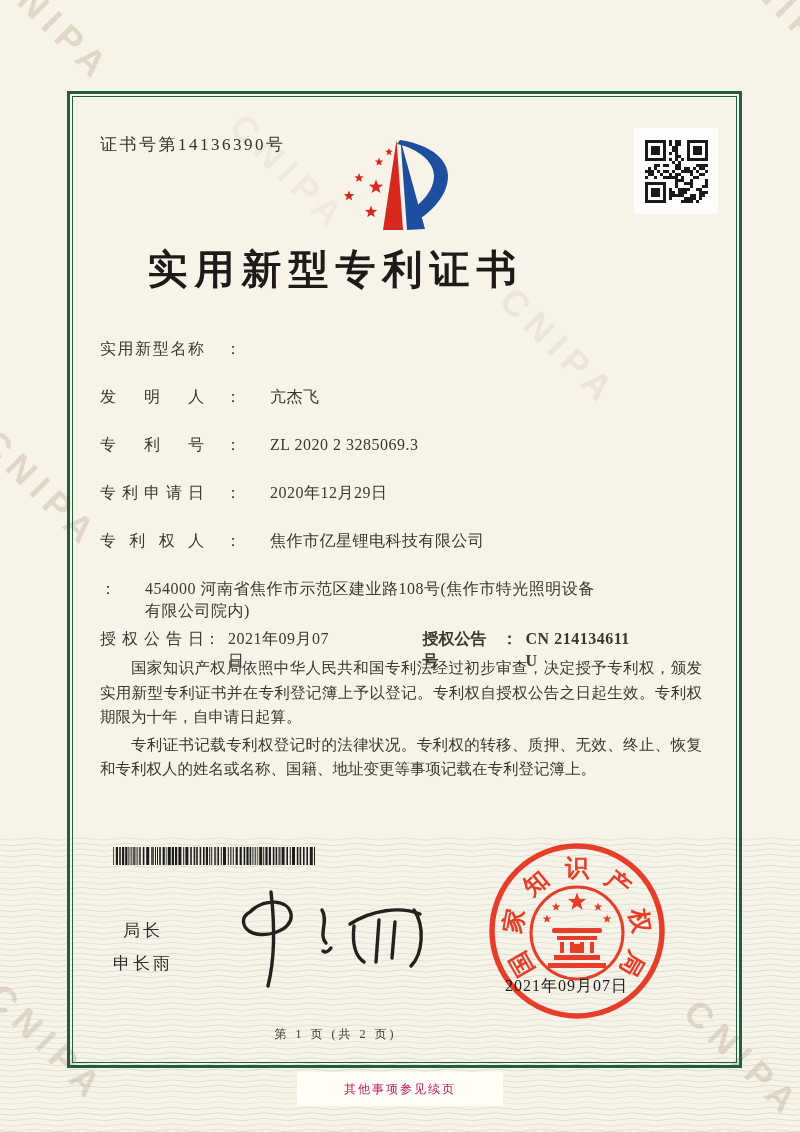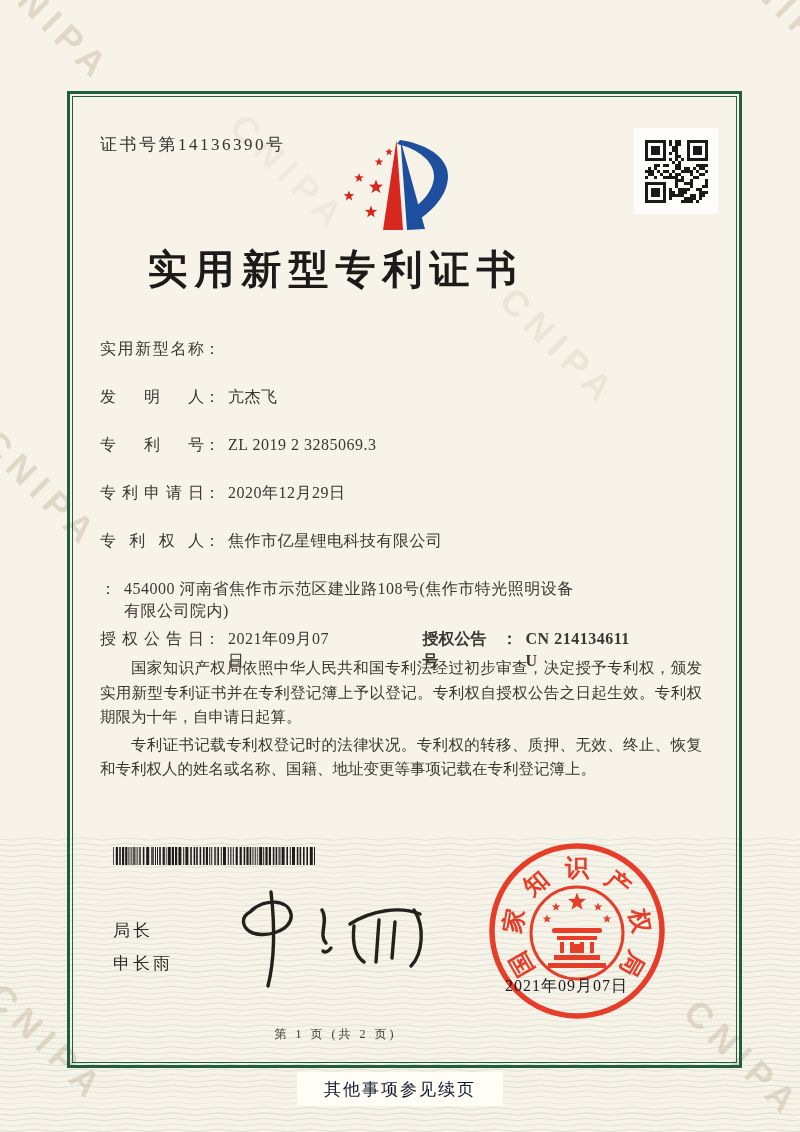--- a/index.html
+++ b/index.html
@@ -23,50 +23,50 @@
 
   .logo{position:absolute;left:326px;top:126px;width:170px;height:116px;}
 
   .qr-panel{position:absolute;left:634px;top:128px;width:84px;height:86px;background:#fefdfb;}
   .qr{position:absolute;left:645px;top:140px;width:63px;height:63px;}
 
   .title{position:absolute;left:50%;top:242px;transform:translateX(-50%);
       font-size:40px;font-weight:700;letter-spacing:7px;color:#1c1b19;white-space:nowrap;}
 
   .fields{position:absolute;left:100px;top:338px;width:545px;font-size:16px;color:#3a3732;}
-  .frow{display:flex;line-height:22px;margin-bottom:26px;}
+  .frow{display:flex;line-height:22px;margin-bottom:26px;gap:21px;}
   .frow.addr{margin-bottom:6px;}
   .flabel{display:inline-block;width:104px;text-align:justify;text-align-last:justify;flex:none;}
   .fcolon{flex:none;}
   .fvalue{margin-left:8px;letter-spacing:.5px;}
   .fvalue.addr-v{width:462px;}
   .grant-row{display:flex;line-height:22px;}
   .grant-pair2{margin-left:78px;display:flex;font-weight:bold;}
 
   .paras{position:absolute;left:100px;top:656px;width:602px;font-size:15.5px;
       line-height:24.5px;color:#3a372f;text-align:justify;}
   .paras p{margin:0;text-indent:2em;}
   .paras p + p{margin-top:3px;}
 
   .barcode{position:absolute;left:113px;top:847px;width:205px;height:18px;}
 
   .signer{position:absolute;left:113px;top:914px;font-size:17px;letter-spacing:3px;color:#2e2c28;}
-  .signer div{line-height:33px;}
+  .signer div{line-height:33px;text-align:center;}
   .signature{position:absolute;left:222px;top:886px;width:215px;height:108px;}
 
   .seal-date{position:absolute;left:505px;top:976px;font-size:16px;letter-spacing:1px;color:#1d1c1a;z-index:3;}
   .seal{position:absolute;left:482px;top:836px;width:190px;height:190px;z-index:4;
         mix-blend-mode:multiply;opacity:.93;}
 
   .pageno{position:absolute;left:50%;top:1026px;transform:translateX(-50%);
       font-size:12px;letter-spacing:3px;color:#3a372f;white-space:nowrap;}
 
   .cont-box{position:absolute;left:297px;top:1072px;width:206px;height:34px;background:#fffdf5;
       z-index:3;display:flex;align-items:center;justify-content:center;
-      font-size:17px;letter-spacing:2px;color:#0f172a;}
+      font-size:12px;letter-spacing:2px;color:#be185d;}
 
   .waves{position:absolute;left:0;top:836px;width:800px;height:296px;z-index:0;}
 </style>
 </head>
 <body>
 
 <div class="page">
 
   <svg class="waves" id="waves">
       <path d="M0,3.0 Q11.5,5.4 23,3.0 Q34.5,0.6 46,3.0 Q57.5,5.4 69,3.0 Q80.5,0.6 92,3.0 Q103.5,5.4 115,3.0 Q126.5,0.6 138,3.0 Q149.5,5.4 161,3.0 Q172.5,0.6 184,3.0 Q195.5,5.4 207,3.0 Q218.5,0.6 230,3.0 Q241.5,5.4 253,3.0 Q264.5,0.6 276,3.0 Q287.5,5.4 299,3.0 Q310.5,0.6 322,3.0 Q333.5,5.4 345,3.0 Q356.5,0.6 368,3.0 Q379.5,5.4 391,3.0 Q402.5,0.6 414,3.0 Q425.5,5.4 437,3.0 Q448.5,0.6 460,3.0 Q471.5,5.4 483,3.0 Q494.5,0.6 506,3.0 Q517.5,5.4 529,3.0 Q540.5,0.6 552,3.0 Q563.5,5.4 575,3.0 Q586.5,0.6 598,3.0 Q609.5,5.4 621,3.0 Q632.5,0.6 644,3.0 Q655.5,5.4 667,3.0 Q678.5,0.6 690,3.0 Q701.5,5.4 713,3.0 Q724.5,0.6 736,3.0 Q747.5,5.4 759,3.0 Q770.5,0.6 782,3.0 Q793.5,5.4 805,3.0" fill="none" stroke="#86ac93" stroke-width="1" opacity="0.20"></path>
@@ -295,21 +295,21 @@
           <span class="fcolon">：</span>
       </div>
       <div class="frow">
         <span class="flabel">发明人</span>
           <span class="fcolon">：</span>
         <span class="fvalue">亢杰飞</span>
       </div>
       <div class="frow">
         <span class="flabel">专利号</span>
           <span class="fcolon">：</span>
-        <span class="fvalue">ZL 2019 2 3285069.3</span>
+        <span class="fvalue">ZL 2020 2 3285069.3</span>
       </div>
       <div class="frow">
         <span class="flabel">专利申请日</span>
           <span class="fcolon">：</span>
         <span class="fvalue">2020年12月29日</span>
       </div>
       <div class="frow">
         <span class="flabel">专利权人</span>
           <span class="fcolon">：</span>
         <span class="fvalue">焦作市亿星锂电科技有限公司</span>

